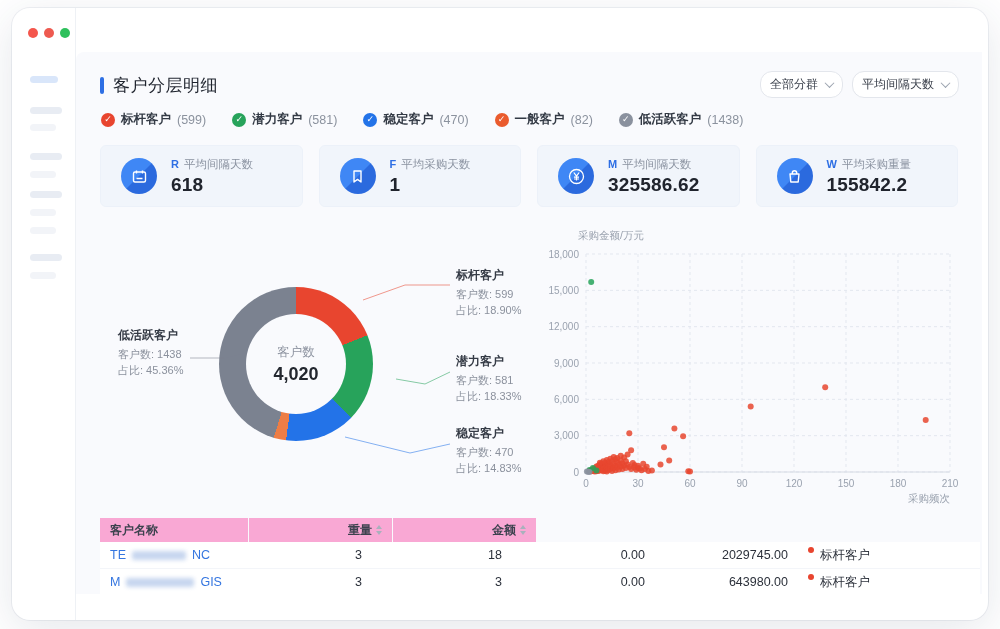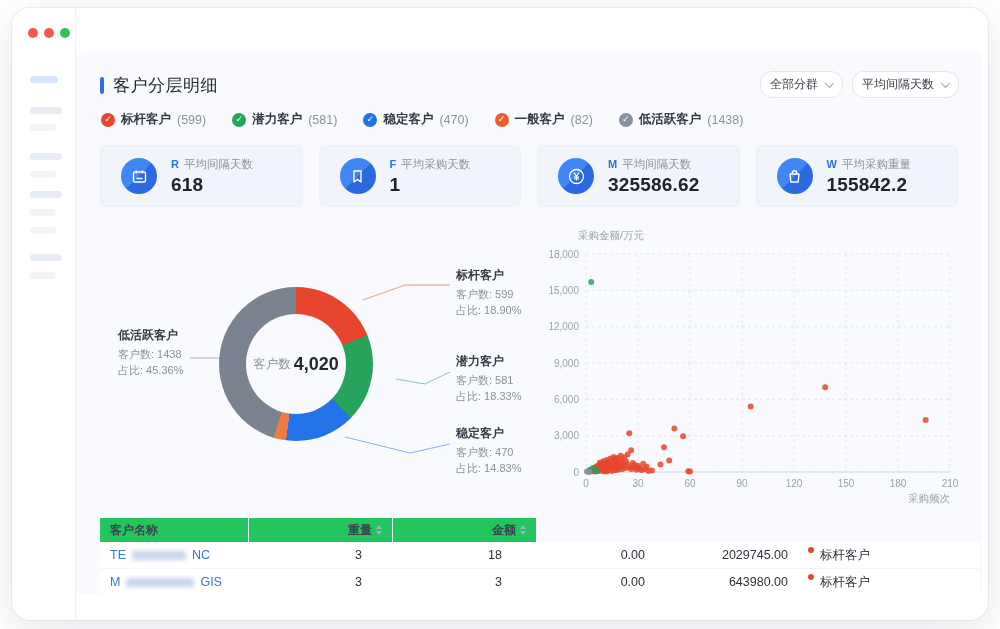--- a/index.html
+++ b/index.html
@@ -43,37 +43,37 @@
   .cicon { width:36px; height:36px; border-radius:50%; flex:0 0 36px;
     background:linear-gradient(135deg,#3f87f5 49%,#2b6ade 51%);
     display:flex; align-items:center; justify-content:center; }
   .cmeta .l1 { font-size:11.5px; color:#8a92a0; display:flex; gap:5px; align-items:baseline; }
   .cmeta .pref { color:#2e6fe4; font-weight:bold; font-size:11px; }
   .cmeta .val { font-size:19px; font-weight:bold; color:#20242d; margin-top:2px; letter-spacing:.2px; }
   
   .donut-wrap { position:absolute; left:24px; top:193px; width:438px; height:252px; }
   .donut { position:absolute; left:119px; top:42px; width:154px; height:154px; border-radius:50%; }
   .donut-hole { position:absolute; left:146px; top:69px; width:100px; height:100px; border-radius:50%;
-    background:#f9fafd; display:flex; flex-direction:row; align-items:center; justify-content:center; gap:3px; }
+    background:#f9fafd; display:flex; flex-direction:column; align-items:center; justify-content:center; gap:3px; }
   .donut-hole .cl { font-size:12.5px; color:#8d93a0; }
   .donut-hole .cv { font-size:18px; font-weight:bold; color:#23272f; }
   .callout { position:absolute; width:110px; }
   .callout .n { font-size:12px; font-weight:bold; color:#353b46; margin-bottom:3px; }
   .callout .s { font-size:11px; color:#8b919d; line-height:1.45; }
   .co-lines { position:absolute; left:0; top:0; pointer-events:none; }
   
   .scatter { position:absolute; left:472px; top:174px; }
   .grid { stroke:#e3e7ef; stroke-width:1; stroke-dasharray:3 3; }
   .axisline { stroke:#d6dbe4; stroke-width:1; }
   .tick { fill:#9aa2af; font-size:10px; font-family:"Liberation Sans","DejaVu Sans",sans-serif; }
   .axlabel { fill:#98a0ad; font-size:10.5px; }
   
   .table { position:absolute; left:24px; top:466px; width:880px; }
   .thead { display:flex; gap:1px; }
-  .th { background:#22c55e; height:24px; display:flex; align-items:center; font-size:12px;
+  .th { background:#f9a8d4; height:24px; display:flex; align-items:center; font-size:12px;
     font-weight:bold; color:#3c424e; padding:0 10px; }
   .th.num { justify-content:flex-end; }
   .sorter { display:inline-flex; flex-direction:column; gap:2px; margin-left:4px; }
   .sorter i { display:block; width:0; height:0; border-left:3.5px solid transparent; border-right:3.5px solid transparent; }
   .sorter .up { border-bottom:4px solid #a9b0bc; }
   .sorter .dn { border-top:4px solid #a9b0bc; }
   .trow { display:flex; background:#fff; height:27px; align-items:center; border-bottom:1px solid #f3f5f9; }
   .td { font-size:12.5px; color:#2c313b; padding:0 10px; display:flex; align-items:flex-start; }
   .td.num { justify-content:flex-end; }
   .c0 { width:148px; } .c1 { width:124px; } .c2 { width:140px; } .c3 { width:143px; } .c4 { width:143px; } .c5 { width:181px; }

